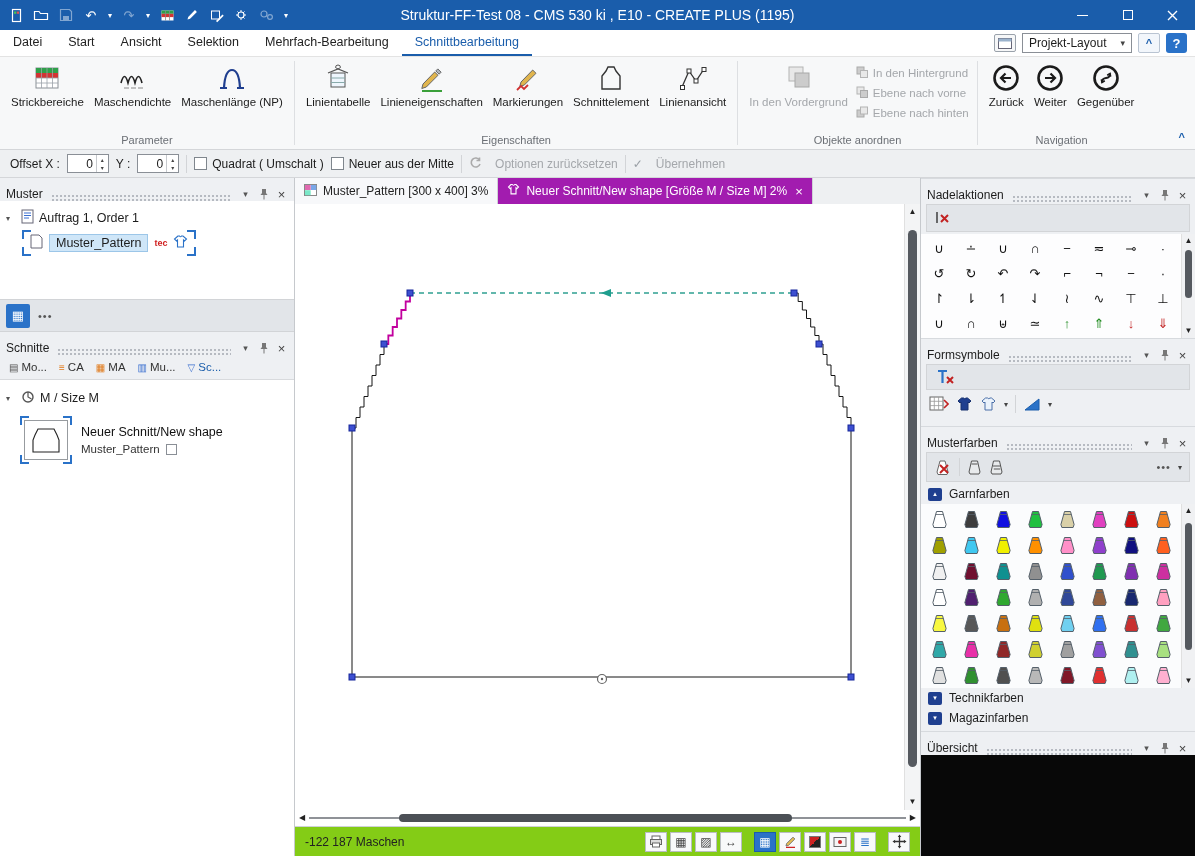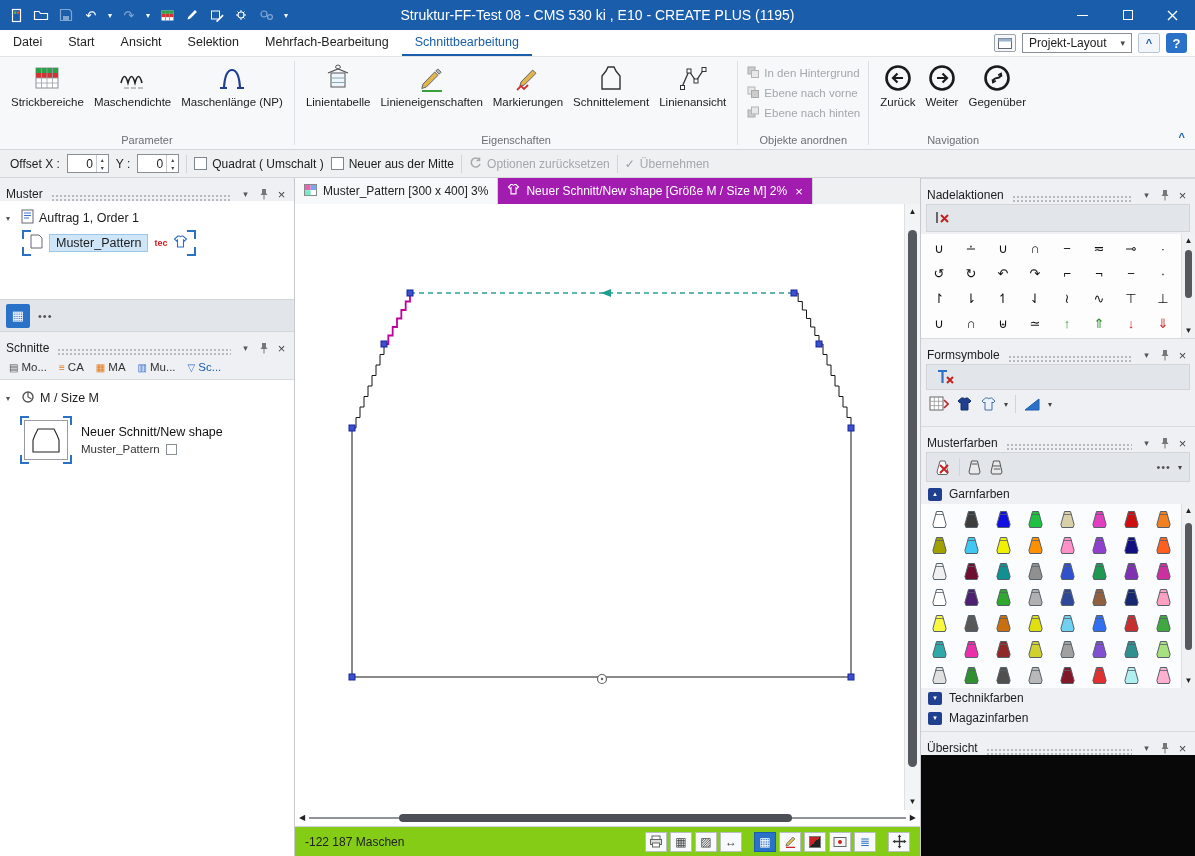--- a/index.html
+++ b/index.html
@@ -46,21 +46,21 @@
   
   .optionsbar{height:28px;background:#eef0f2;border-bottom:1px solid #d4d6d9;display:flex;align-items:center;gap:7px;padding:0 10px;flex:0 0 auto}
   .opt-label{font-size:12px}
   .spin{display:flex;height:19px;border:1px solid #8a8f96;background:#fff}
   .spin-val{width:28px;display:flex;align-items:center;justify-content:flex-end;padding-right:3px;font-size:12px}
   .spin-btns{width:12px;display:flex;flex-direction:column;border-left:1px solid #c7cace}
   .spin-btns i{flex:1;display:flex;align-items:center;justify-content:center;font-size:6px;font-style:normal;color:#444}
   .vsep{width:1px;height:18px;background:#d2d4d7}
   .chk{display:flex;align-items:center;gap:5px}
   .chkbox{width:13px;height:13px;border:1px solid #7f868d;background:#fff;display:inline-block}
-  .opt-btn{display:flex;align-items:center;gap:5px}
+  .opt-btn{display:flex;align-items:center;gap:13px}
   .opt-btn.disabled{color:#a4a7ab}
 
   
   .main{flex:1;display:flex;min-height:0}
 
   
   .lpanel{width:295px;background:#eef0f3;border-right:1px solid #c6c9cd;display:flex;flex-direction:column;flex:0 0 auto}
   .phead{height:23px;display:flex;align-items:flex-end;gap:5px;padding:0 6px;flex:0 0 auto}
   .phead .ptitle{font-size:12px;color:#1c1c1c;white-space:nowrap}
   .phdots{flex:1;height:7px;margin:0 3px;background-image:radial-gradient(#b6bac1 0.8px,transparent 0.9px);background-size:4px 4px}
@@ -341,20 +341,29 @@
               </svg>
             </span>
           <span class="rlbl">Linienansicht</span>
         </div>
       </div>
       <div class="rlabel">Eigenschaften</div>
     </div>
     <i class="rsep"></i>
     <div class="rgroup">
       <div class="rbody">
+        <div class="rbtn disabled">
+          <span class="ric">
+              <svg width="30" height="30">
+                <rect x="5" y="4" width="14" height="14" fill="#e8e8e8" stroke="#b4b4b4"></rect>
+                <rect x="11" y="10" width="14" height="14" fill="#cccccc" stroke="#a8a8a8"></rect>
+              </svg>
+            </span>
+          <span class="rlbl">In den Vordergrund</span>
+        </div>
         <div class="rsmallcol">
           <div class="rsmall disabled">
             <span><svg width="14" height="14">
                   <rect x="2" y="2" width="7" height="7" fill="#ccc" stroke="#aaa"></rect>
                   <rect x="5.5" y="5.5" width="7" height="7" fill="#e8e8e8" stroke="#b4b4b4"></rect>
                 </svg></span>
             <span>In den Hintergrund</span>
           </div>
           <div class="rsmall disabled">
             <span><svg width="14" height="14">

